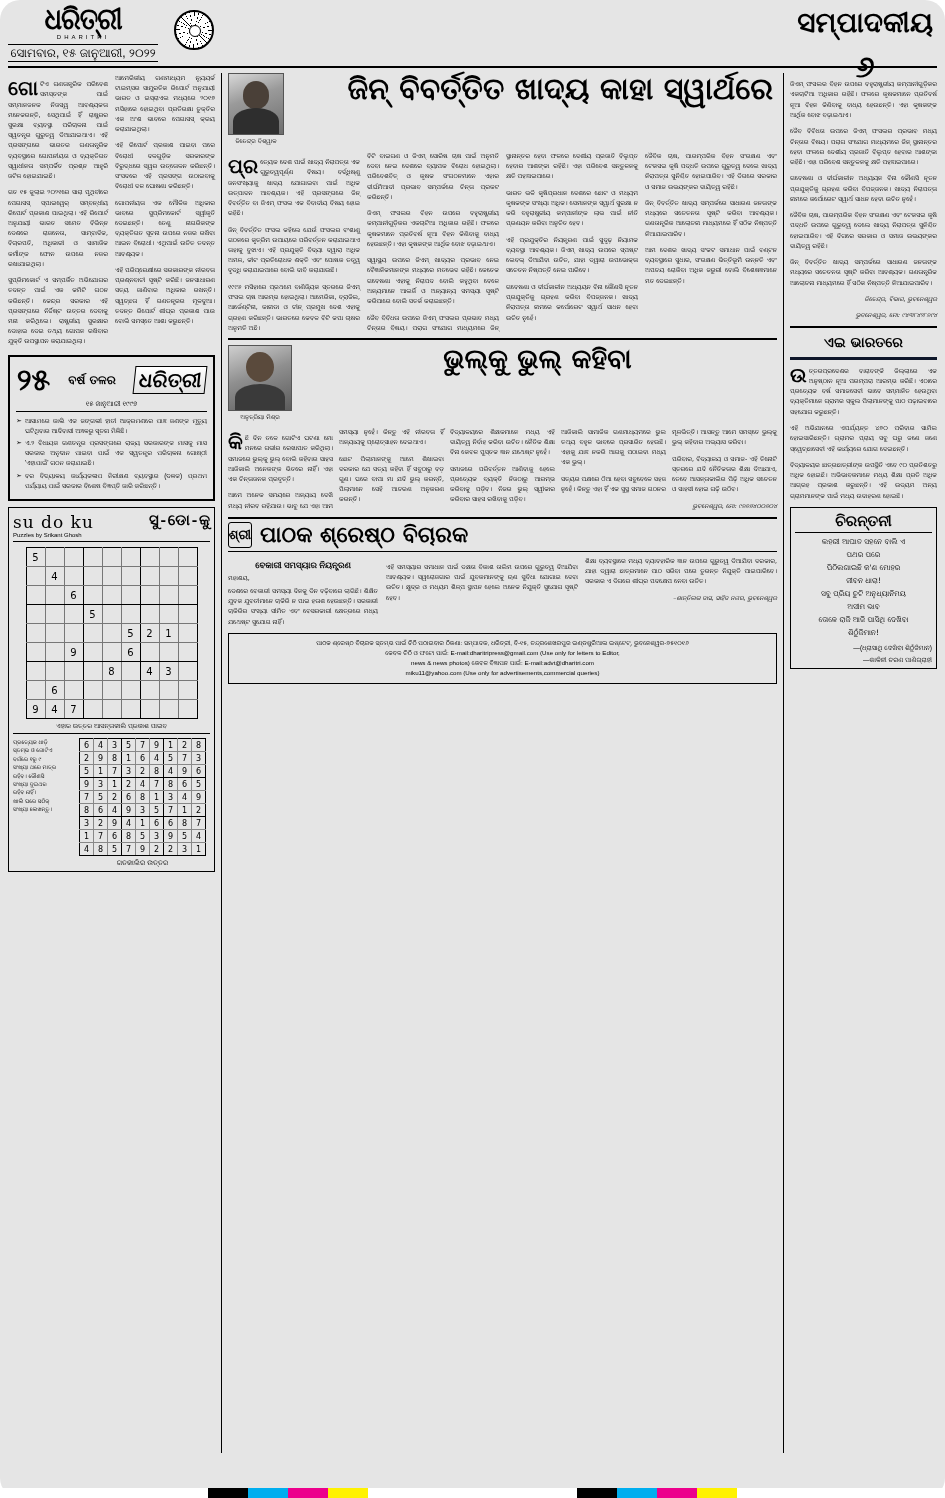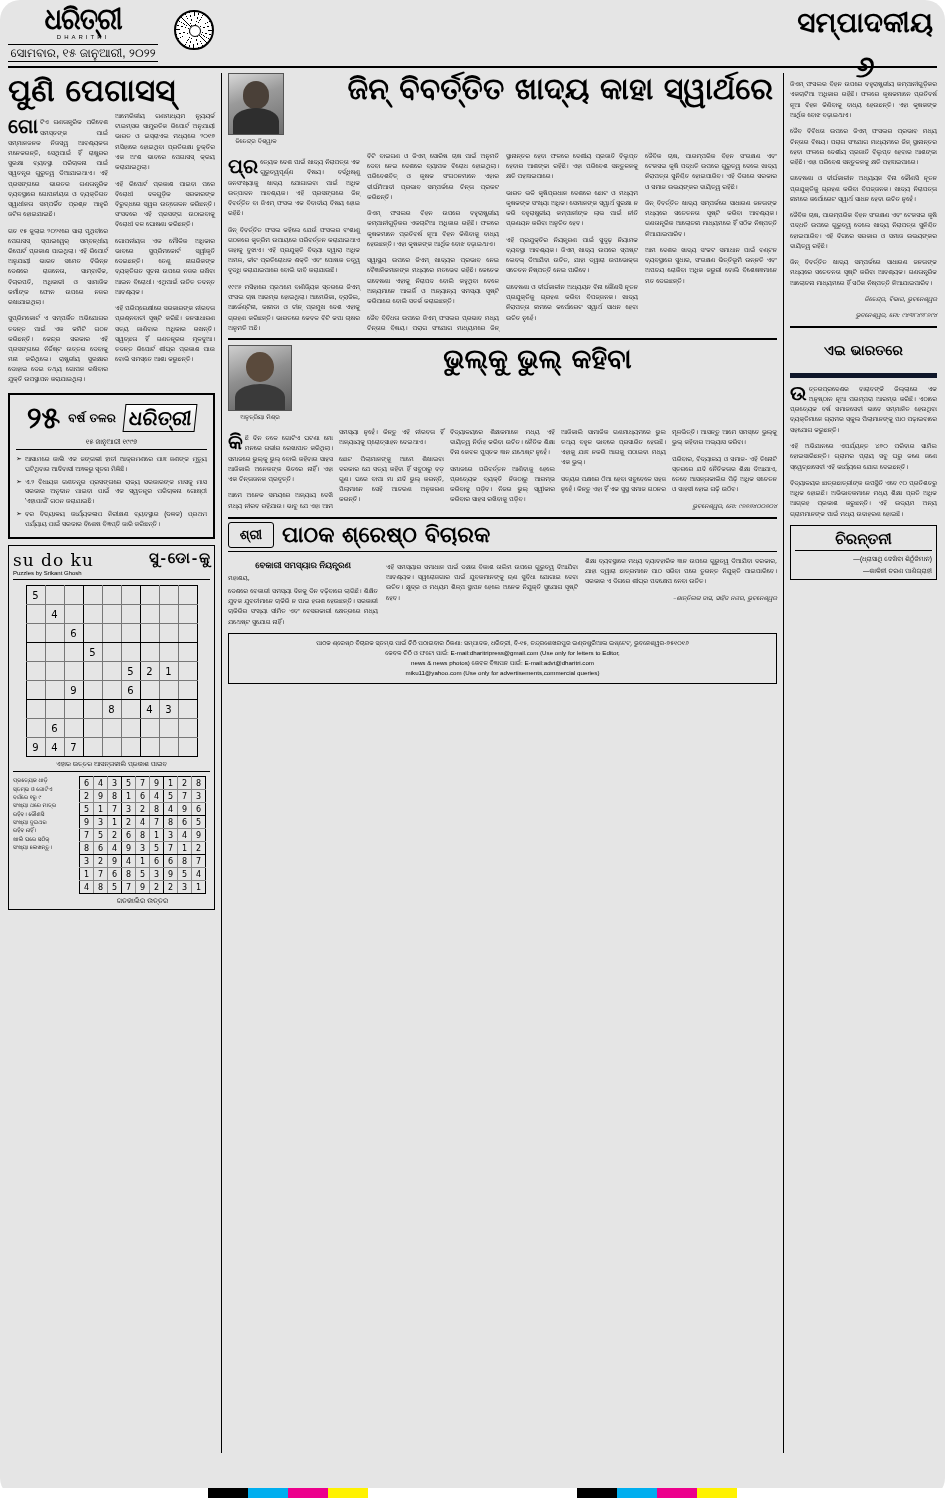--- a/index.html
+++ b/index.html
@@ -130,21 +130,21 @@
   .box-head {
     font-size: 15px; font-weight: bold; text-align:center;
     font-family:"DejaVu Sans",sans-serif; border-bottom:1px solid #000;
     padding-bottom:2px; margin-bottom:3px;
   }
 
   
   .promo {
     border: 2px solid #000; margin-top: 8px; padding: 5px 6px;
   }
-  .promo-top { display:flex; align-items:center; justify-content:center; gap:8px;}
+  .promo-top { display:flex; align-items:center; justify-content:center; gap:18px;}
   .promo-num { font-size: 30px; font-weight: bold; font-family:"DejaVu Sans",sans-serif;}
   .promo-txt { font-size: 12px; font-weight:bold; font-family:"DejaVu Sans",sans-serif;}
   .promo-logo {
     font-size: 20px; font-weight:bold; font-family:"DejaVu Sans",sans-serif;
     border:1px solid #000; padding:1px 4px; transform: skewX(-6deg);
     background: linear-gradient(180deg,#fff 0%,#e2e2e2 100%);
   }
   .promo-date { text-align:center; font-size:7px; margin-top:2px; border-bottom:1px solid #000; padding-bottom:3px;}
   .promo-list { margin-top:4px; }
   .promo-item { font-size: 6.4px; line-height:1.55; display:flex; gap:3px; margin-bottom:3px; text-align:justify;}
@@ -182,21 +182,21 @@
   table.sudoku-ans tr:last-child td { border-bottom: 1.4px solid #000; }
   table.sudoku-ans tr td:last-child { border-right: 1.4px solid #000; }
   .ans-cap { text-align:center; font-size:7px; margin-top:3px; }
 
   
   .letters-head {
     display:flex; align-items:center; gap:8px; border-top:2px solid #000;
     border-bottom:1px solid #000; margin-top:6px; padding:3px 0;
   }
   .letters-logo {
-    width:46px;height:26px;border:1px solid #000;border-radius:3px;
+    width:24px;height:26px;border:1px solid #000;border-radius:3px;
     font-size:13px;font-weight:bold;display:flex;align-items:center;justify-content:center;
     font-family:"DejaVu Sans",sans-serif;
   }
   .letters-title { font-size:22px; font-weight:bold; font-family:"DejaVu Sans",sans-serif; }
 
   .letter-sub { font-size:8.5px; font-weight:bold; text-align:center; margin:4px 0 2px 0;}
   .sign { font-size:6px; text-align:right; font-style:italic; }
 
   .footer-box {
     border:1px solid #000; margin-top:6px; padding:4px 6px;
@@ -204,21 +204,21 @@
   }
 
   
   .poem { font-size:7.4px; line-height:1.75; text-align:center; font-family:"DejaVu Sans",sans-serif;}
   .poem-sign { font-size:6.6px; text-align:right; margin-top:4px;}
 
   
   .mini-head {
     font-size:14px;font-weight:bold;text-align:center;
     font-family:"DejaVu Sans",sans-serif;
-    border-top:2px solid #000;border-bottom:5px solid #0f172a;padding:14px 0;margin-top:5px;
+    border-top:2px solid #000;border-bottom:3px solid #0f172a;padding:6px 0;margin-top:5px;
   }
 
   
   .cmyk {
     position:absolute; bottom:0; left:0; width:945px; height:10px;
     display:flex;
   }
   .cmyk i { height:100%; display:block; }
   .rule2 { border-top:2px solid #000; margin:5px 0; }
 
@@ -253,21 +253,20 @@
     </div>
     <div class="mast-right">
       <div class="section-title">ସମ୍ପାଦକୀୟ</div>
       <div class="page-num">୬</div>
     </div>
   </div>
 
   <div class="body-grid">
 
     <div class="col-left">
-      <div class="headline-1">ପୁଣି ପେଗାସସ୍</div>
       <div class="txt drop cols2">
         <p>ଗୋଟିଏ ଗଣତାନ୍ତ୍ରିକ ପରିବେଶ ସମସ୍ତଙ୍କ ପାଇଁ ସମ୍ମାନଜନକ ନିଜସ୍ୱ ଆବଶ୍ୟକତା ମନେକରନ୍ତି, ସେଥିପାଇଁ ହିଁ ରାଷ୍ଟ୍ରର ସୁରକ୍ଷା ବ୍ୟବସ୍ଥା ପରିଚାଳନା ପାଇଁ ସ୍ୱତନ୍ତ୍ର ଗୁରୁତ୍ୱ ଦିଆଯାଇଥାଏ। ଏହି ପ୍ରସଙ୍ଗରେ ଭାରତର ଗଣତାନ୍ତ୍ରିକ ବ୍ୟବସ୍ଥାରେ ଗୋପନୀୟତା ଓ ବ୍ୟକ୍ତିଗତ ସ୍ୱାଧୀନତା ସମ୍ପର୍କିତ ପ୍ରଶ୍ନ ଆହୁରି ଜଟିଳ ହୋଇଯାଇଛି।</p>
         <p>ଗତ ୧୫ ଜୁଲାଇ ୨୦୨୧ରେ ସାରା ପୃଥିବୀରେ ପେଗାସସ୍ ସ୍ପାଇୱେର୍ ସମ୍ବନ୍ଧୀୟ ରିପୋର୍ଟ ପ୍ରକାଶ ପାଇଥିଲା। ଏହି ରିପୋର୍ଟ ଅନୁଯାୟୀ ଭାରତ ସମେତ ବିଭିନ୍ନ ଦେଶରେ ରାଜନେତା, ସାମ୍ବାଦିକ, ବିଚାରପତି, ଅଧିକାରୀ ଓ ସାମାଜିକ କର୍ମୀଙ୍କ ଫୋନ ଉପରେ ନଜର ରଖାଯାଇଥିଲା।</p>
         <p>ସୁପ୍ରିମକୋର୍ଟ ଏ ସମ୍ପର୍କିତ ଅଭିଯୋଗର ତଦନ୍ତ ପାଇଁ ଏକ କମିଟି ଗଠନ କରିଛନ୍ତି। କେନ୍ଦ୍ର ସରକାର ଏହି ପ୍ରସଙ୍ଗରେ ନିର୍ଦ୍ଦିଷ୍ଟ ଉତ୍ତର ଦେବାକୁ ମନା କରିଥିଲେ। ରାଷ୍ଟ୍ରୀୟ ସୁରକ୍ଷାର ଦୋହାଇ ଦେଇ ତଥ୍ୟ ଗୋପନ ରଖିବାର ଯୁକ୍ତି ଉପସ୍ଥାପନ କରାଯାଇଥିଲା।</p>
         <p>ଆମେରିକୀୟ ଗଣମାଧ୍ୟମ ନ୍ୟୁୟର୍କ ଟାଇମ୍ସର ସାମ୍ପ୍ରତିକ ରିପୋର୍ଟ ଅନୁଯାୟୀ ଭାରତ ଓ ଇସ୍ରାଏଲ ମଧ୍ୟରେ ୨୦୧୭ ମସିହାରେ ହୋଇଥିବା ପ୍ରତିରକ୍ଷା ଚୁକ୍ତିର ଏକ ଅଂଶ ଭାବରେ ପେଗାସସ୍ କ୍ରୟ କରାଯାଇଥିଲା।</p>
         <p>ଏହି ରିପୋର୍ଟ ପ୍ରକାଶ ପାଇବା ପରେ ବିରୋଧୀ ଦଳଗୁଡ଼ିକ ସରକାରଙ୍କ ବିରୁଦ୍ଧରେ ସ୍ୱର ଉତ୍ତୋଳନ କରିଛନ୍ତି। ସଂସଦରେ ଏହି ପ୍ରସଙ୍ଗ ଉଠାଇବାକୁ ବିରୋଧୀ ଦଳ ଘୋଷଣା କରିଛନ୍ତି।</p>
         <p>ଗୋପନୀୟତା ଏକ ମୌଳିକ ଅଧିକାର ଭାବରେ ସୁପ୍ରିମକୋର୍ଟ ସ୍ୱୀକୃତି ଦେଇଛନ୍ତି। ତେଣୁ ନାଗରିକଙ୍କ ବ୍ୟକ୍ତିଗତ ସୂଚନା ଉପରେ ନଜର ରଖିବା ଆଇନ ବିରୋଧୀ। ଏଥିପାଇଁ ଉଚିତ ତଦନ୍ତ ଆବଶ୍ୟକ।</p>
         <p>ଏହି ପରିପ୍ରେକ୍ଷୀରେ ସରକାରଙ୍କ ନୀରବତା ପ୍ରଶ୍ନବାଚୀ ସୃଷ୍ଟି କରିଛି। ଜନସାଧାରଣ ସତ୍ୟ ଜାଣିବାର ଅଧିକାର ରଖନ୍ତି। ସ୍ୱଚ୍ଛତା ହିଁ ଗଣତନ୍ତ୍ରର ମୂଳଦୁଆ। ତଦନ୍ତ ରିପୋର୍ଟ ଶୀଘ୍ର ପ୍ରକାଶ ପାଉ ବୋଲି ସମସ୍ତେ ଆଶା କରୁଛନ୍ତି।</p>
       </div>
 
@@ -621,20 +620,30 @@
 
       <div class="mini-head">ଏଇ ଭାରତରେ</div>
       <div class="txt drop" style="margin-top:3px;">
         <p>ଉତ୍ତରପ୍ରଦେଶର ବାରାବଙ୍କି ଜିଲ୍ଲାରେ ଏକ ଅନୁଷ୍ଠାନ ନୂଆ ପରମ୍ପରା ଆରମ୍ଭ କରିଛି। ଏଠାରେ ପ୍ରତ୍ୟେକ ବର୍ଷ ସମାଜସେବୀ ଭାବେ ସମ୍ମାନିତ ହେଉଥିବା ବ୍ୟକ୍ତିମାନେ ଗ୍ରାମର ସ୍କୁଲ ପିଲାମାନଙ୍କୁ ପାଠ ପଢ଼ାଇବାରେ ସହଯୋଗ କରୁଛନ୍ତି।</p>
         <p>ଏହି ଅଭିଯାନରେ ଏପର୍ଯ୍ୟନ୍ତ ୪୭୦ ପରିବାର ସାମିଲ ହୋଇସାରିଛନ୍ତି। ଗ୍ରାମର ପ୍ରାୟ ସବୁ ଘରୁ ଜଣେ ଜଣେ ସ୍ୱେଚ୍ଛାସେବୀ ଏହି କାର୍ଯ୍ୟରେ ଯୋଗ ଦେଇଛନ୍ତି।</p>
         <p>ବିଦ୍ୟାଳୟର ଛାତ୍ରଛାତ୍ରୀଙ୍କ ଉପସ୍ଥିତି ଏବେ ୯୦ ପ୍ରତିଶତରୁ ଅଧିକ ହୋଇଛି। ଅଭିଭାବକମାନେ ମଧ୍ୟ ଶିକ୍ଷା ପ୍ରତି ଅଧିକ ଆଗ୍ରହ ପ୍ରକାଶ କରୁଛନ୍ତି। ଏହି ଉଦ୍ୟମ ଅନ୍ୟ ଗ୍ରାମମାନଙ୍କ ପାଇଁ ମଧ୍ୟ ଉଦାହରଣ ହୋଇଛି।</p>
       </div>
 
       <div class="box">
         <div class="box-head">ଚିରନ୍ତନୀ</div>
+        <div class="poem">
+          <div>ଲହରୀ ଆଘାତ ସହନେ ବାଲି ଏ</div>
+          <div>ପଥର ପରେ</div>
+          <div>ପିଠିଲଗାଇଛି କ'ଣ ମୋହର</div>
+          <div>ଜୀବନ ଧାରା!</div>
+          <div>ସବୁ ପ୍ରିୟ ଚୁଟି ଅନୁଧ୍ୟାନିମୟ</div>
+          <div>ଅସୀମ ଭାବ</div>
+          <div>ତୋଳେ ରାଜି ଆଜି ପାସିଥି ଦେଖିବା</div>
+          <div>ଶିଠୁଁଜିମାନ!</div>
+        </div>
         <div class="poem-sign">—(ଧ୍ରାସାଥି ଦେଖିବା ଶିଠୁଁଜିମାନ)</div>
         <div class="poem-sign">—କାଳିନୀ ଚରଣ ପାଣିଗ୍ରାହୀ</div>
       </div>
     </div>
 
   </div>
 
   <div class="cmyk">
     <i style="flex:1;background:#ffffff"></i>
     <i style="width:40px;background:#000000"></i>

